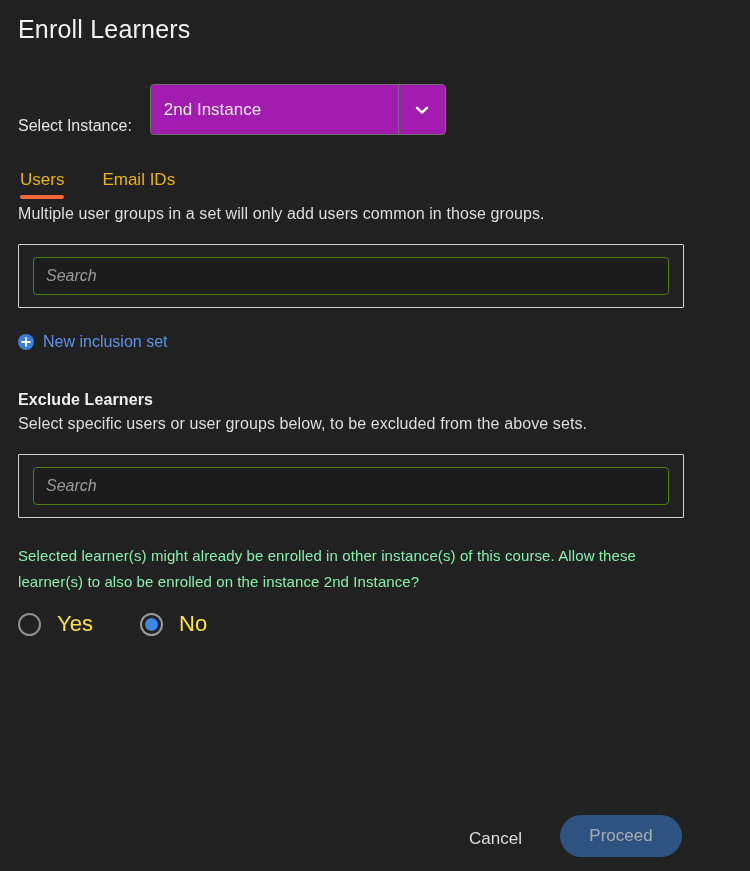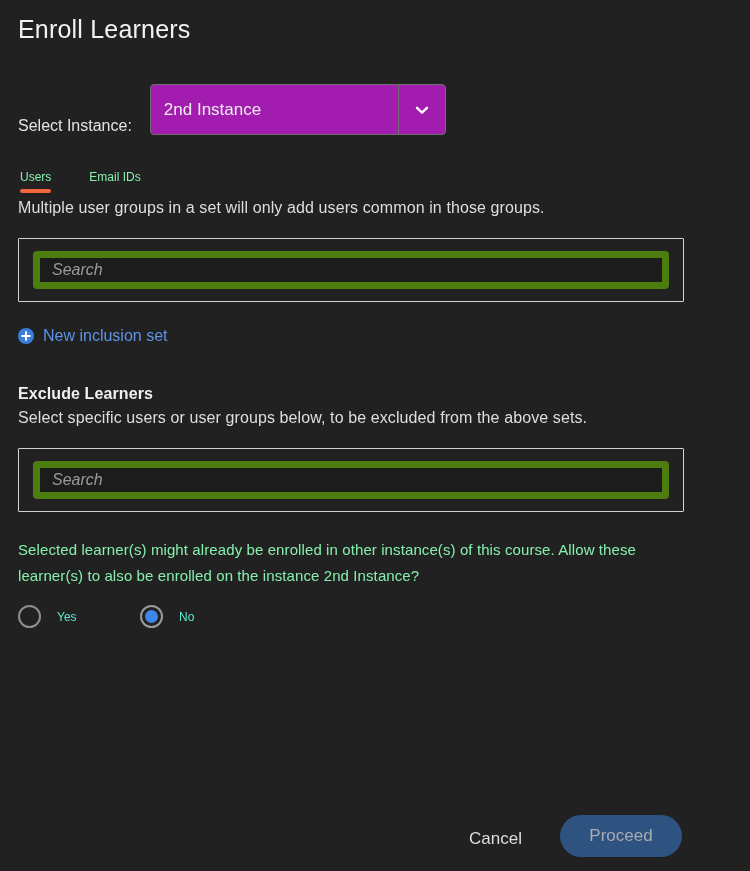--- a/index.html
+++ b/index.html
@@ -80,22 +80,22 @@
 
   
   .tabs {
     display: flex;
     align-items: flex-start;
     margin-top: 35px;
     padding-left: 2px;
   }
 
   .tab {
-    font-size: 12px;
-    color: #86efac;
+    font-size: 17px;
+    color: #eab308;
     padding-bottom: 9px;
     margin-right: 38px;
     position: relative;
     cursor: pointer;
   }
 
   .tab .underline {
     position: absolute;
     left: 0;
     right: 0;
@@ -127,21 +127,21 @@
     border: 1px solid #d2d2d2;
     background: #212121;
     padding: 12px 14px;
     border-radius: 1px;
   }
 
   .search-input {
     width: 100%;
     height: 38px;
     background: #1c1c1c;
-    border: 7px solid #4d7c0f;
+    border: 1px solid #4d7c0f;
     border-radius: 4px;
     color: #e6e6e6;
     font-family: "Liberation Sans", sans-serif;
     font-size: 16px;
     padding: 0 12px;
     outline: none;
   }
 
   .search-input::placeholder {
     color: #9a9a9a;
@@ -210,22 +210,22 @@
 
   .radio-mark.checked::after {
     content: "";
     width: 13px;
     height: 13px;
     border-radius: 50%;
     background: #3c87e8;
   }
 
   .radio-label {
-    font-size: 12px;
-    color: #5eead4;
+    font-size: 22px;
+    color: #fde047;
   }
 
   
   .footer {
     position: absolute;
     right: 20px;
     bottom: 14px;
     display: flex;
     align-items: flex-end;
   }

